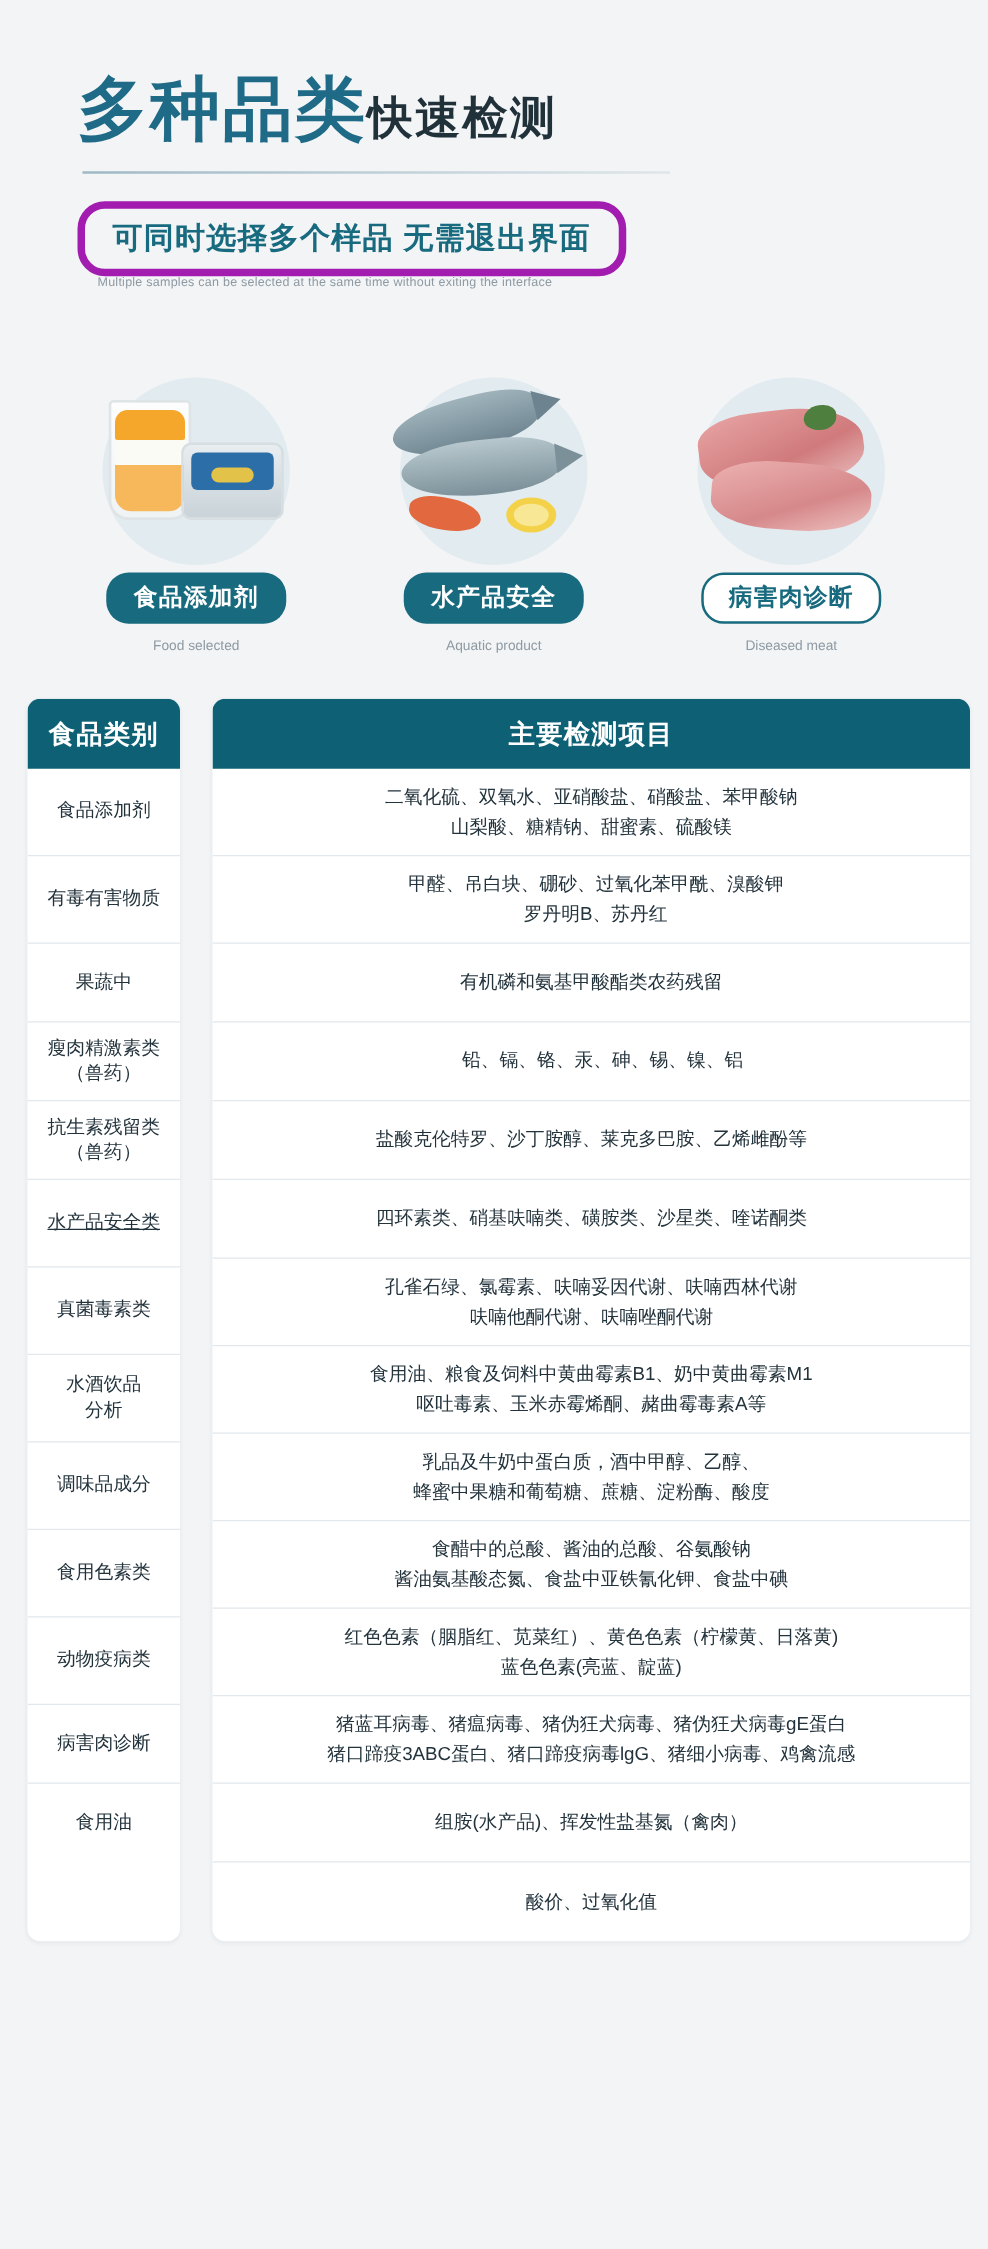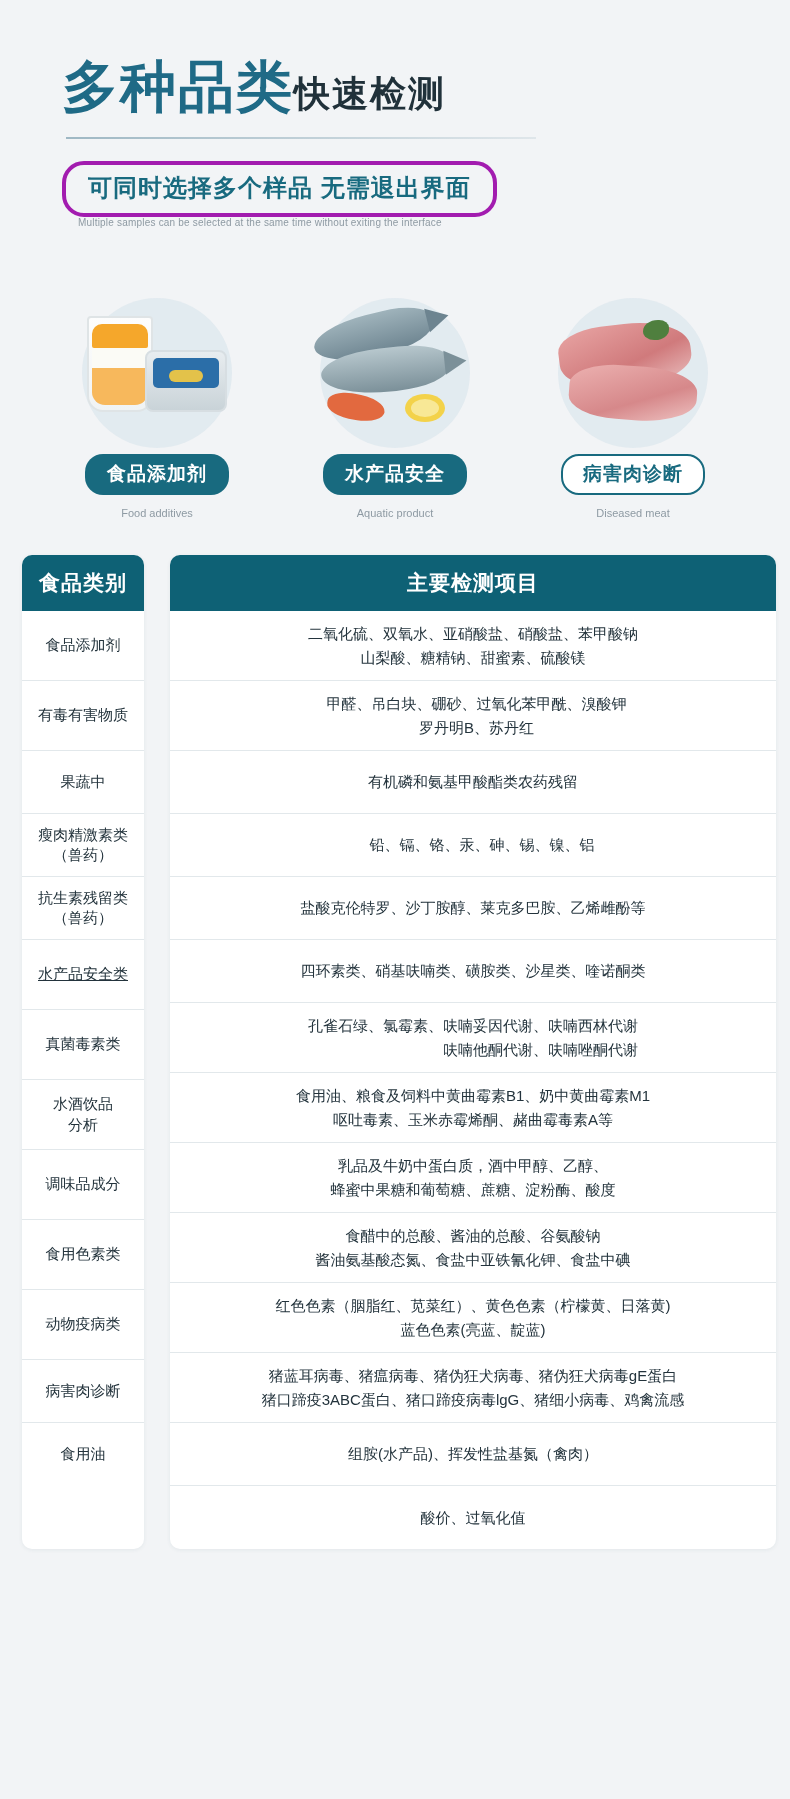--- a/index.html
+++ b/index.html
@@ -47,21 +47,21 @@
   .title-rule {
     margin: 18px 0 0 66px;
     width: 470px;
     height: 2px;
     background: linear-gradient(to right, #9fb8c4, #dfe6ea);
   }
 
   .badge {
     margin: 22px 0 0 62px;
     display: inline-block;
-    border: 4px solid #a21caf;
+    border: 6px solid #a21caf;
     border-radius: 22px;
     padding: 7px 22px 9px 22px;
     background: transparent;
   }
   .badge-text {
     font-size: 24px;
     font-weight: bold;
     color: #186a7f;
     letter-spacing: 1px;
   }
@@ -322,21 +322,21 @@
             <div class="layer3"></div>
           </div>
           <div class="can">
             <div class="lid">
               <div class="fishy"></div>
             </div>
           </div>
         </div>
       </div>
       <div class="pill">食品添加剂</div>
-      <div class="card-en">Food additives</div>
+      <div class="card-en">Food selected</div>
     </div>
 
     <div class="card">
       <div class="card-art">
         <div class="blob"></div>
         <div class="art-food">
           <div class="fish1"></div>
           <div class="fish2"></div>
           <div class="shrimp"></div>
           <div class="lemon"></div>
@@ -386,21 +386,21 @@
     <div class="col-right">
       <div class="th">主要检测项目</div>
       <div class="cell cell-right" style="height:70px;">二氧化硫、双氧水、亚硝酸盐、硝酸盐、苯甲酸钠
 山梨酸、糖精钠、甜蜜素、硫酸镁</div>
       <div class="cell cell-right" style="height:70px;padding-left:21px;">甲醛、吊白块、硼砂、过氧化苯甲酰、溴酸钾
 罗丹明B、苏丹红</div>
       <div class="cell cell-right" style="height:63px;">有机磷和氨基甲酸酯类农药残留</div>
       <div class="cell cell-right" style="height:63px;padding-left:32px;">铅、镉、铬、汞、砷、锡、镍、铝</div>
       <div class="cell cell-right" style="height:63px;">盐酸克伦特罗、沙丁胺醇、莱克多巴胺、乙烯雌酚等</div>
       <div class="cell cell-right" style="height:63px;">四环素类、硝基呋喃类、磺胺类、沙星类、喹诺酮类</div>
-      <div class="cell cell-right" style="height:70px;text-align:right;">孔雀石绿、氯霉素、呋喃妥因代谢、呋喃西林代谢
+      <div class="cell cell-right" style="height:70px;">孔雀石绿、氯霉素、呋喃妥因代谢、呋喃西林代谢
 呋喃他酮代谢、呋喃唑酮代谢</div>
       <div class="cell cell-right" style="height:70px;">食用油、粮食及饲料中黄曲霉素B1、奶中黄曲霉素M1
 呕吐毒素、玉米赤霉烯酮、赭曲霉毒素A等</div>
       <div class="cell cell-right" style="height:70px;">乳品及牛奶中蛋白质，酒中甲醇、乙醇、
 蜂蜜中果糖和葡萄糖、蔗糖、淀粉酶、酸度</div>
       <div class="cell cell-right" style="height:70px;">食醋中的总酸、酱油的总酸、谷氨酸钠
 酱油氨基酸态氮、食盐中亚铁氰化钾、食盐中碘</div>
       <div class="cell cell-right" style="height:70px;">红色色素（胭脂红、苋菜红）、黄色色素（柠檬黄、日落黄)
 蓝色色素(亮蓝、靛蓝)</div>
       <div class="cell cell-right" style="height:70px;">猪蓝耳病毒、猪瘟病毒、猪伪狂犬病毒、猪伪狂犬病毒gE蛋白

